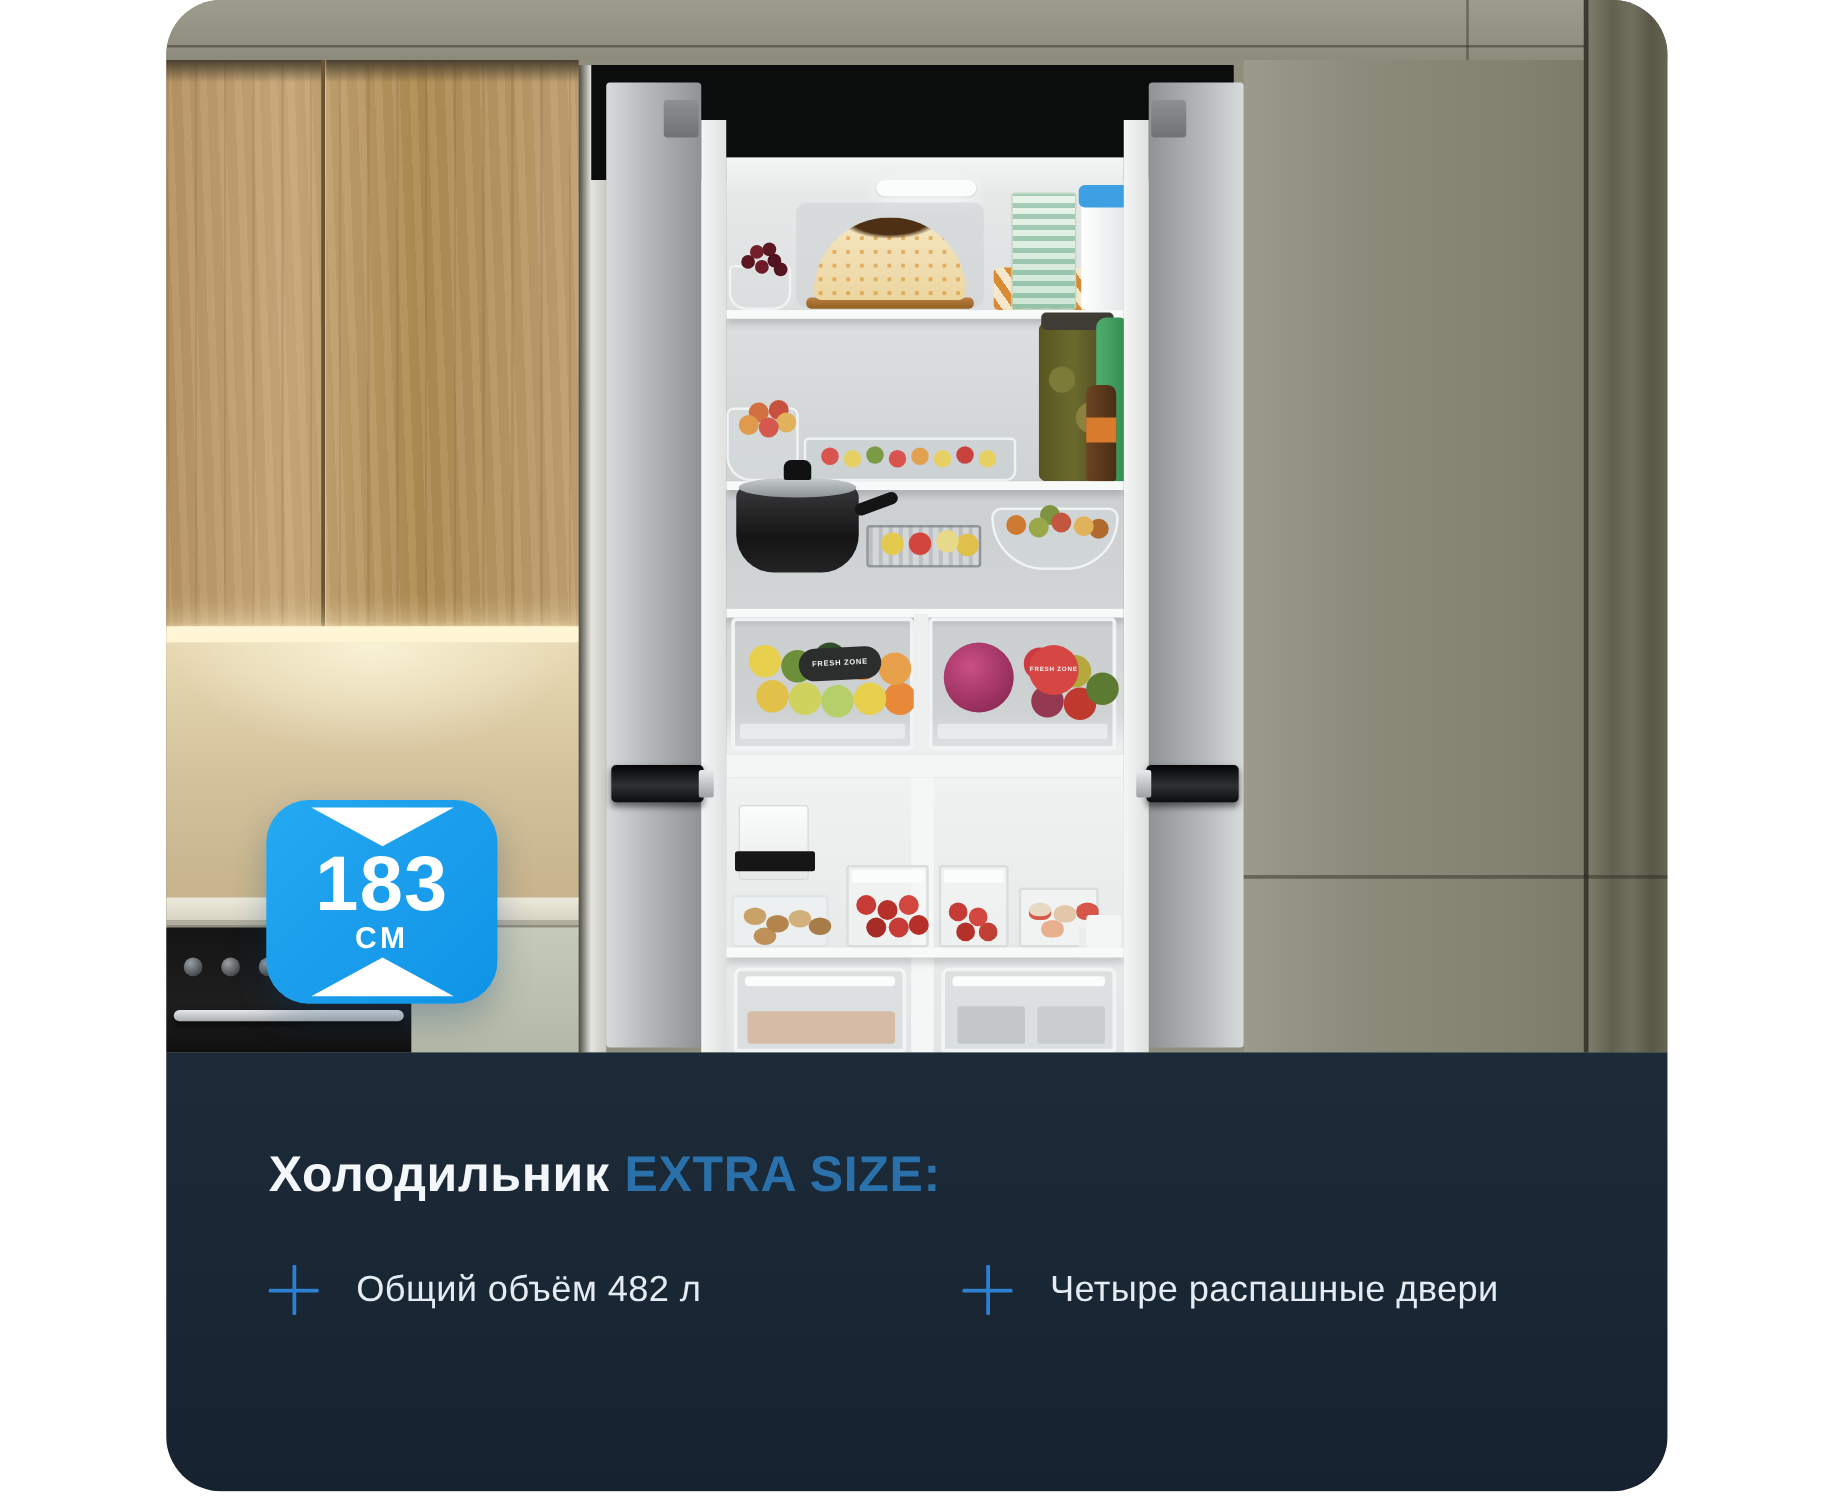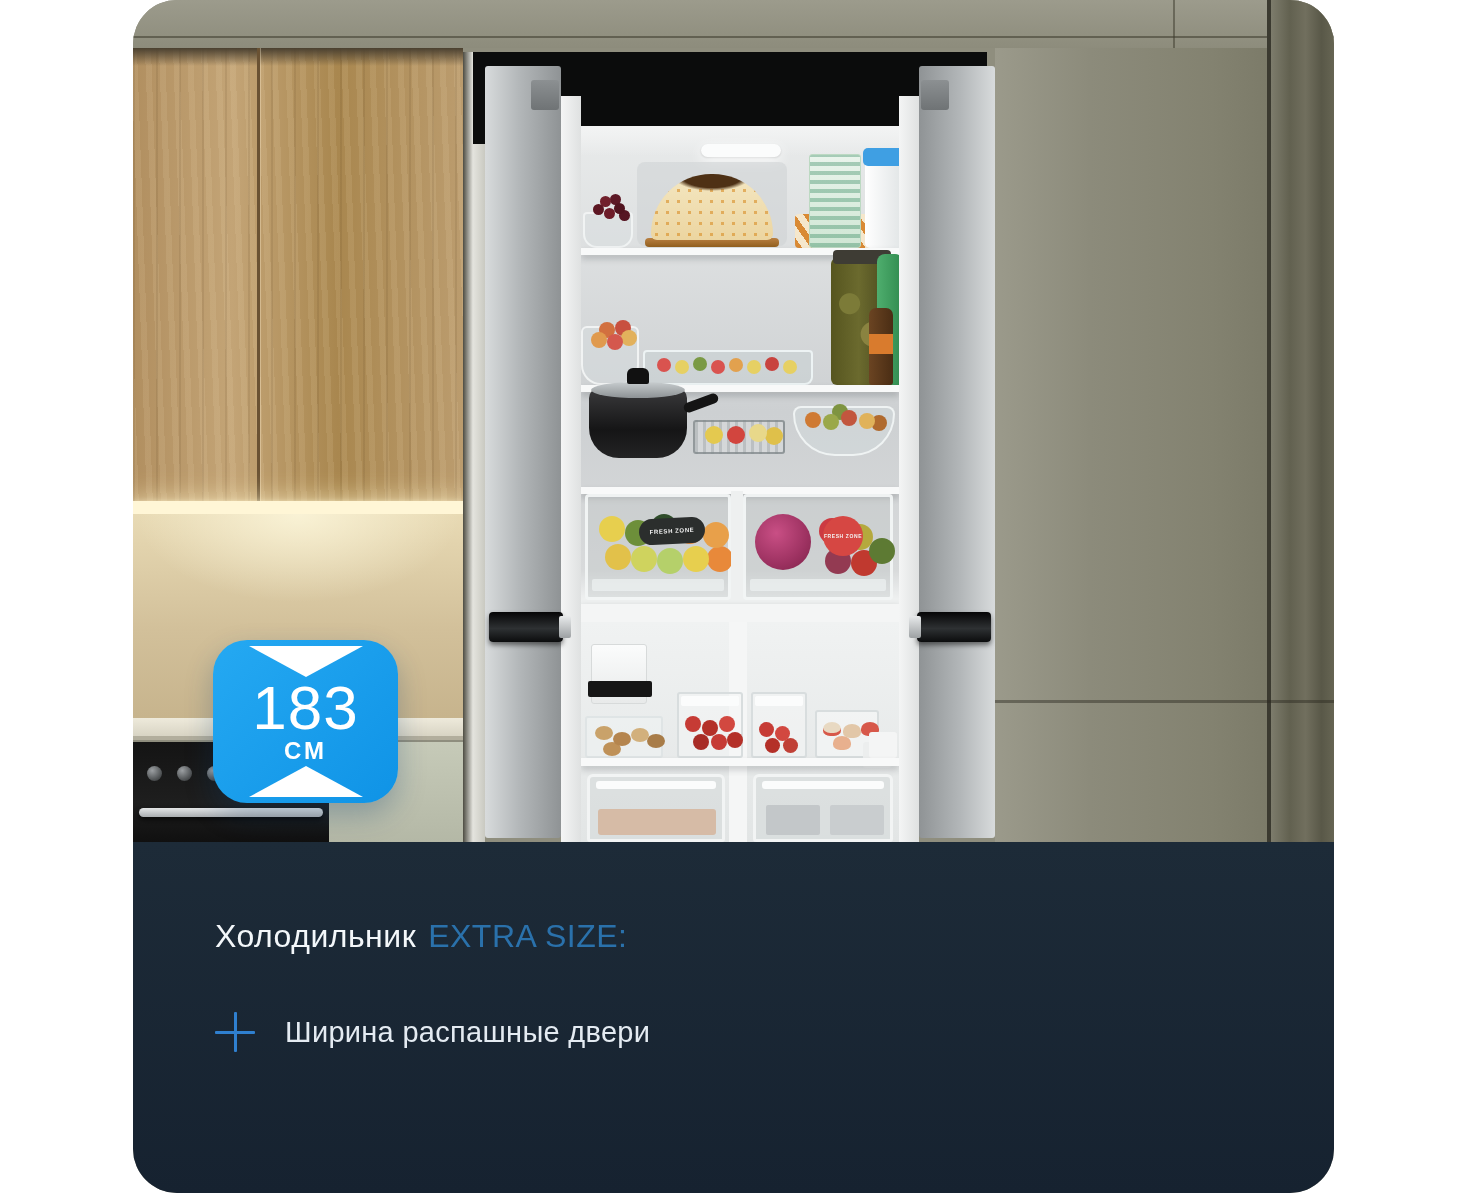--- a/index.html
+++ b/index.html
@@ -192,27 +192,27 @@
   .rc-hseam { left:862px; top:700px; width:339px; height:3px; background:rgba(42,41,31,.45); }
   .rc-top-seam { left:1040px; top:0; width:2px; height:48px; background:rgba(60,58,44,.5); }
 
   
   .badge { position:absolute; left:80px; top:640px; width:185px; height:163px; border-radius:34px;
     background:linear-gradient(135deg,#25a9f2,#0f93e6); box-shadow:0 12px 28px rgba(10,60,110,.28);
     display:flex; flex-direction:column; align-items:center; justify-content:center; }
   .tri { width:0; height:0; border-left:57px solid transparent; border-right:57px solid transparent; }
   .tri-down { border-top:31px solid #ffffff; margin-bottom:2px; }
   .tri-up { border-bottom:31px solid #ffffff; margin-top:3px; }
-  .badge-num { color:#ffffff; font-size:62px; font-weight:400; line-height:.95; letter-spacing:1px; }
+  .badge-num { color:#ffffff; font-size:62px; font-weight:700; line-height:.95; letter-spacing:1px; }
   .badge-unit { color:#ffffff; font-size:24px; font-weight:700; letter-spacing:3px; line-height:1; margin-top:1px; }
 
   
   .panel { position:absolute; left:0; top:842px; width:1201px; height:351px;
     background:linear-gradient(180deg,#1d2b38,#162230); }
-  .panel-title { position:absolute; left:82px; top:76px; font-size:32px; font-weight:400; letter-spacing:.5px;text-align:center; }
+  .panel-title { position:absolute; left:82px; top:76px; font-size:40px; font-weight:700; letter-spacing:.5px;text-align:center; }
   .title-regular { color:#f3f7fa; }
   .title-highlight { color:#2a71ab; margin-left:12px; }
   .features { position:absolute; left:82px; top:168px; width:1060px;
     display:grid; grid-template-columns:555px 1fr; row-gap:32px; }
   .feature { display:flex; align-items:center; gap:30px; height:44px; }
   .plus-icon { position:relative; width:40px; height:40px; flex:0 0 40px; }
   .plus-icon::before, .plus-icon::after { content:""; position:absolute; background:#2f80d0; border-radius:1px; }
   .plus-icon::before { left:0; top:19px; width:40px; height:2.5px; }
   .plus-icon::after { left:19px; top:0; width:2.5px; height:40px; }
   .feature-label { color:#e4ebf2; font-size:29px; letter-spacing:.3px; }
@@ -337,19 +337,23 @@
       <div class="tri tri-up"></div>
     </div>
 
     <div class="panel">
       <div class="panel-title">
         <span class="title-regular">Холодильник</span><span class="title-highlight">EXTRA SIZE:</span>
       </div>
       <div class="features">
         <div class="feature">
           <div class="plus-icon"></div>
-          <div class="feature-label">Ширина распашные двери</div>
+          <div class="feature-label">Общий объём 482 л</div>
+        </div>
+        <div class="feature">
+          <div class="plus-icon"></div>
+          <div class="feature-label">Четыре распашные двери</div>
         </div>
       </div>
     </div>
 
   </div>
 </div>
 
 </body></html>

